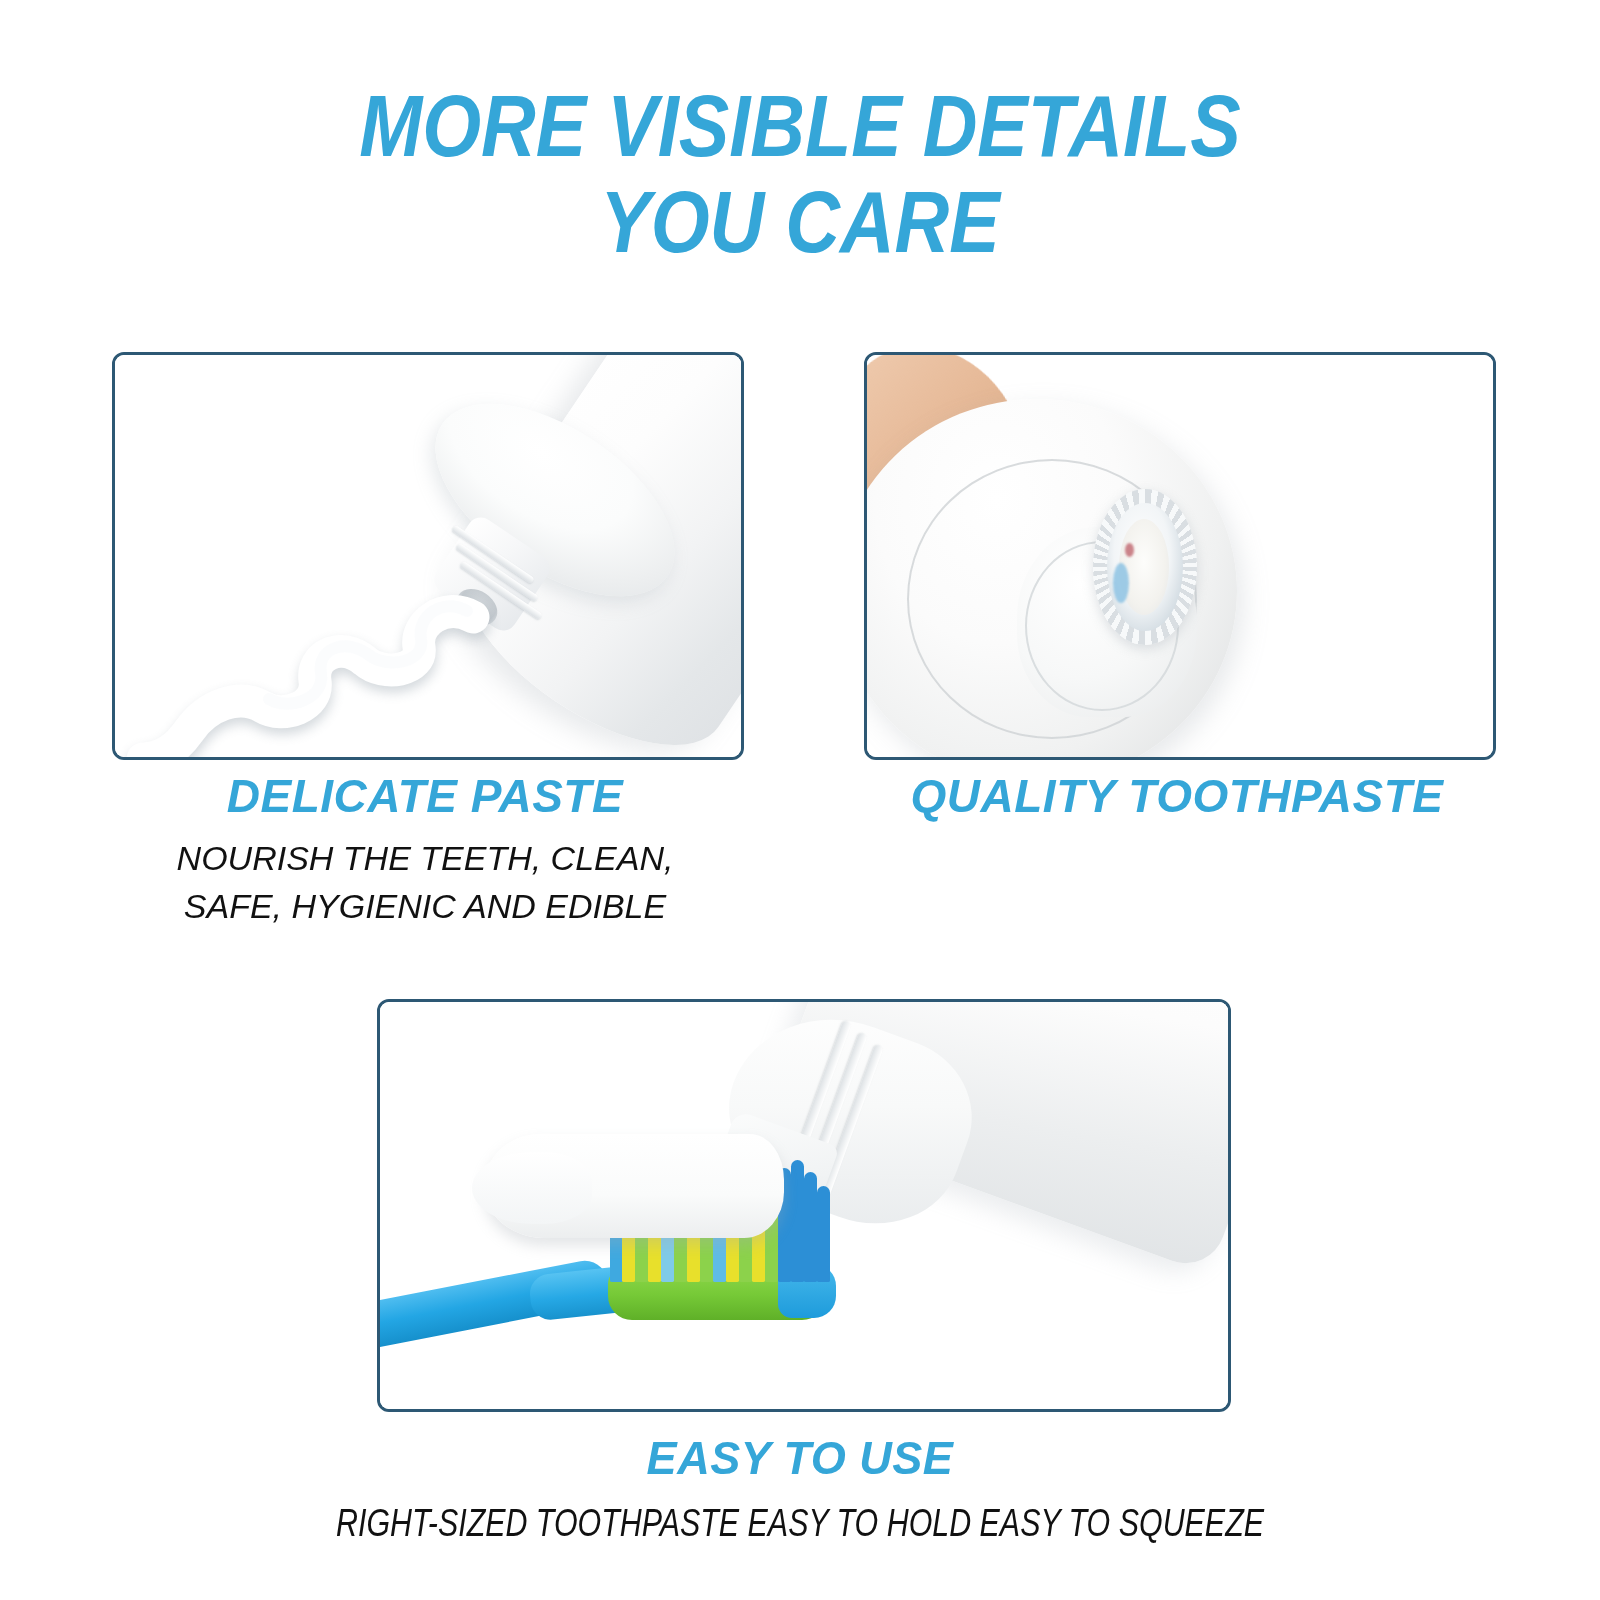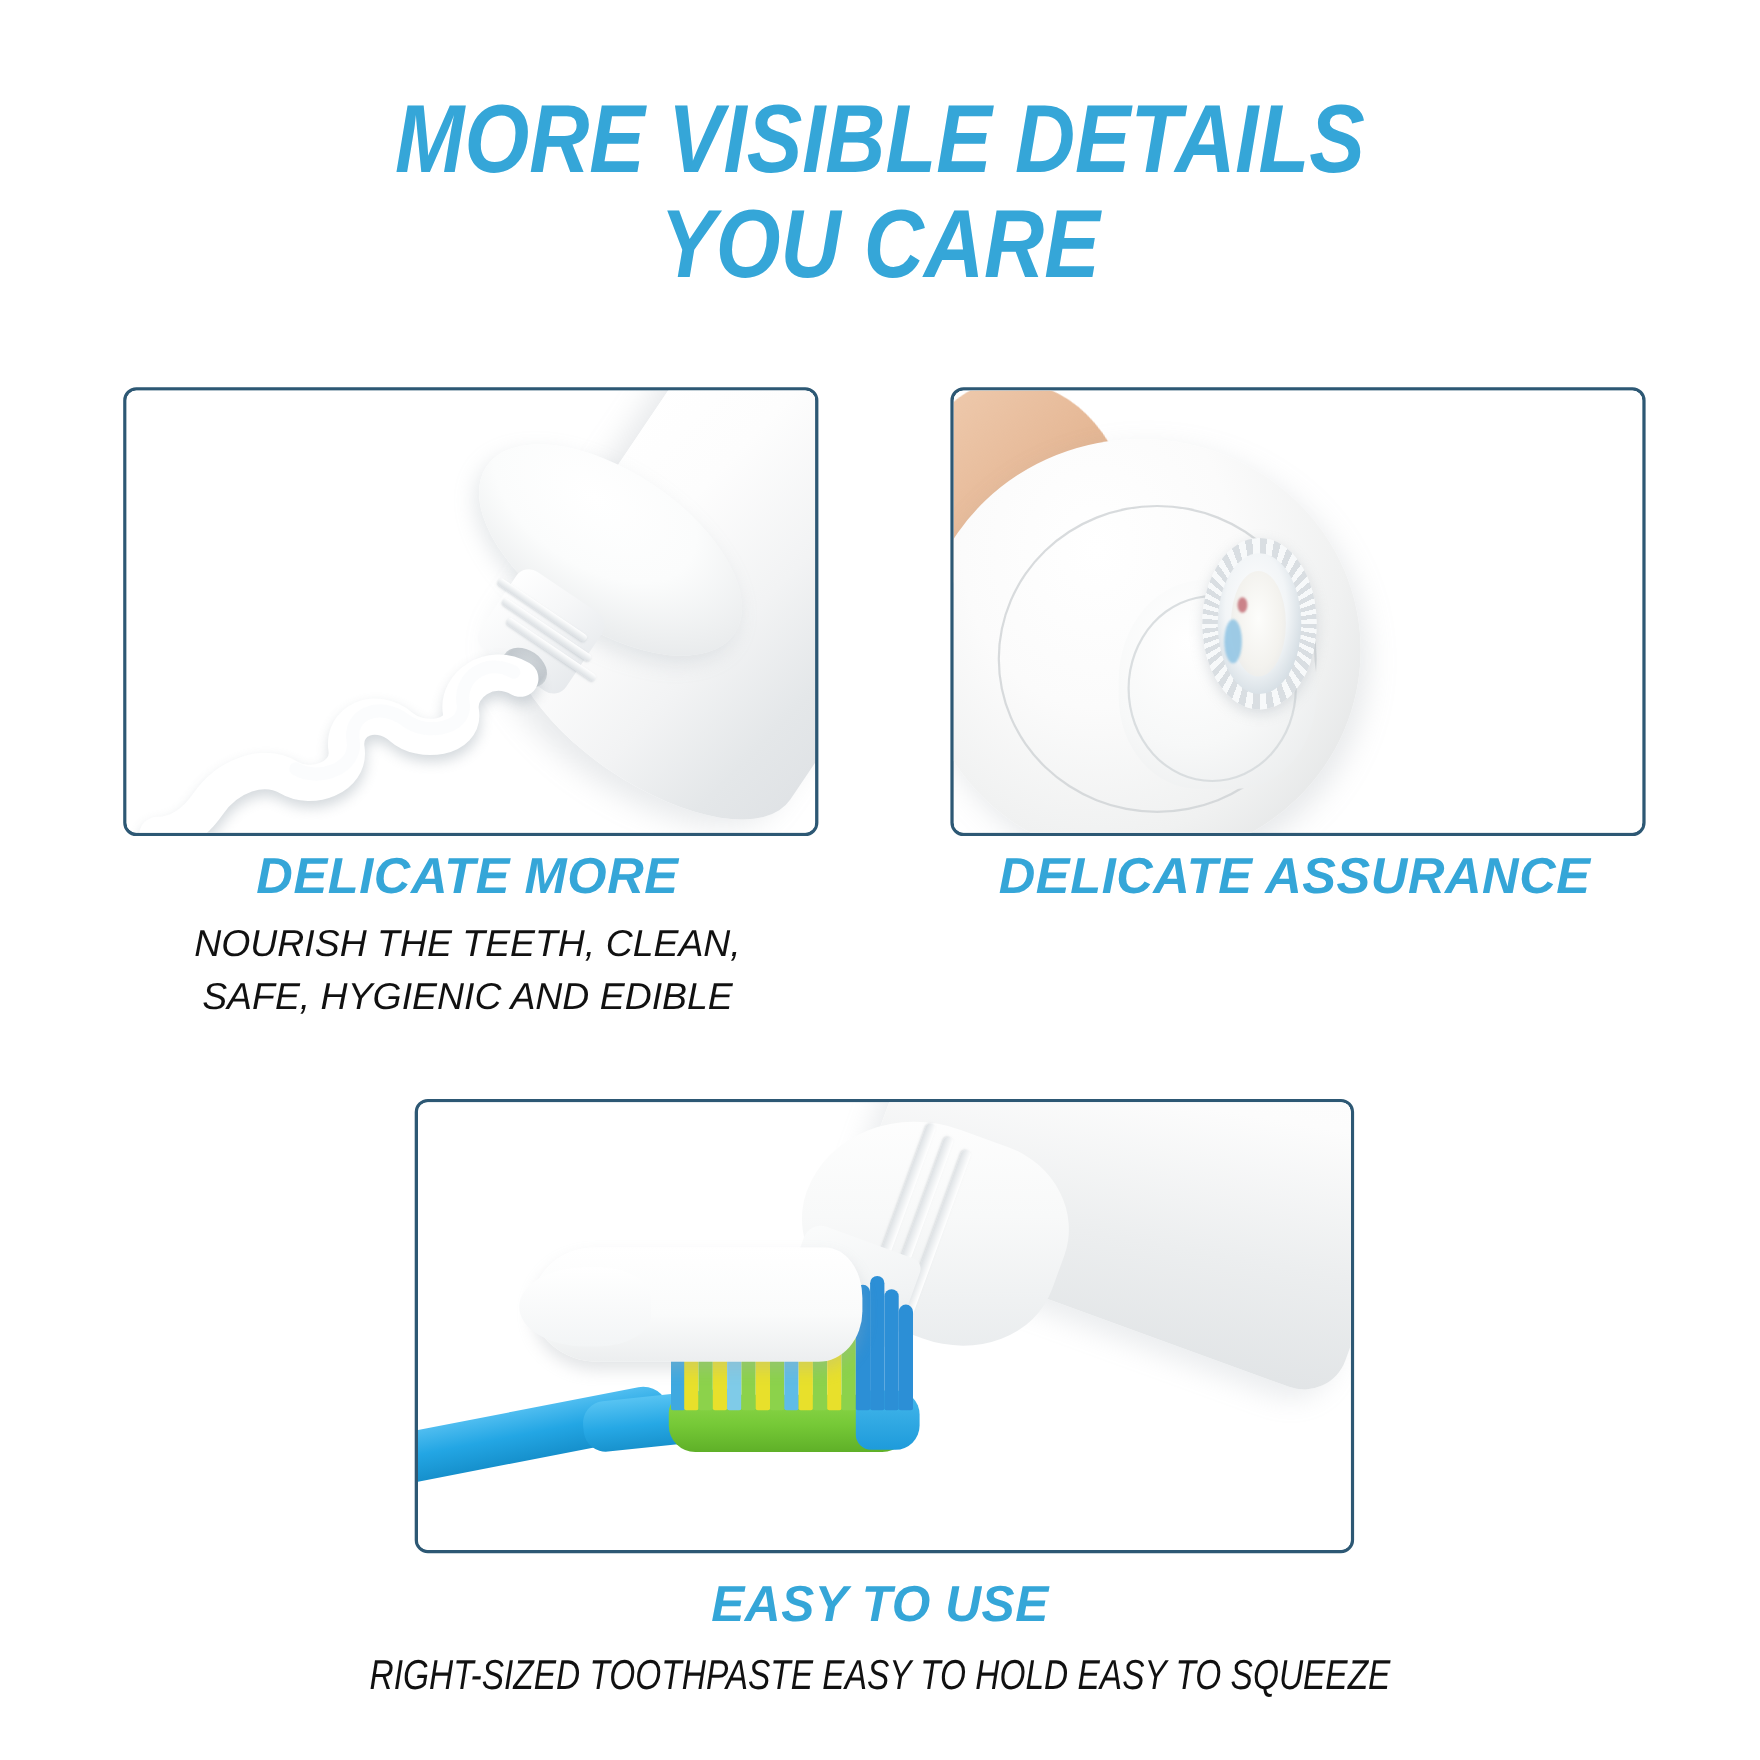--- a/index.html
+++ b/index.html
@@ -389,42 +389,42 @@
         <path class="paste-stroke" d="M358,262 C330,246 300,268 304,292 C308,316 268,322 250,306
                  C226,286 196,300 200,326 C204,352 168,364 148,352
                  C124,338 92,350 74,376 C60,396 44,404 28,404"></path>
         <path class="paste-hl" d="M352,256 C326,242 302,262 306,284 C310,308 272,314 254,300
                  C230,282 202,294 206,318 C210,344 174,356 154,344" opacity="0.9"></path>
       </svg>
     </div>
   </div>
 
   <div class="cap-block" id="cap-paste">
-    <div class="cap-title">DELICATE MORE</div>
+    <div class="cap-title">DELICATE PASTE</div>
     <div class="cap-body">NOURISH THE TEETH, CLEAN,
 SAFE, HYGIENIC AND EDIBLE</div>
   </div>
 
   <div class="frame" id="panel-quality">
     <div class="scene">
       <div class="finger"></div>
       <div class="cap-big"></div>
       <div class="cap-ring" style="left:40px; top:104px; width:286px; height:276px;"></div>
       <div class="cap-step"></div>
       <div class="cap-ring" style="left:158px; top:186px; width:150px; height:166px; border-color:rgba(214,218,221,0.9);"></div>
       <div class="nozzle-outer"></div>
       <div class="nozzle-mid"></div>
       <div class="nozzle-inner"></div>
       <div class="nozzle-spec-blue"></div>
       <div class="nozzle-spec-red"></div>
     </div>
   </div>
 
   <div class="cap-block" id="cap-quality">
-    <div class="cap-title">DELICATE ASSURANCE</div>
+    <div class="cap-title">QUALITY TOOTHPASTE</div>
   </div>
 
   <div class="frame" id="panel-usage">
     <div class="scene">
       <div class="tube3-body"></div>
       <div class="tube3-shoulder"></div>
       <div class="tube3-ridge" style="left:352px; top:96px;"></div>
       <div class="tube3-ridge" style="left:368px; top:108px;"></div>
       <div class="tube3-ridge" style="left:384px; top:120px;"></div>
       <div class="tube3-neck"></div>

